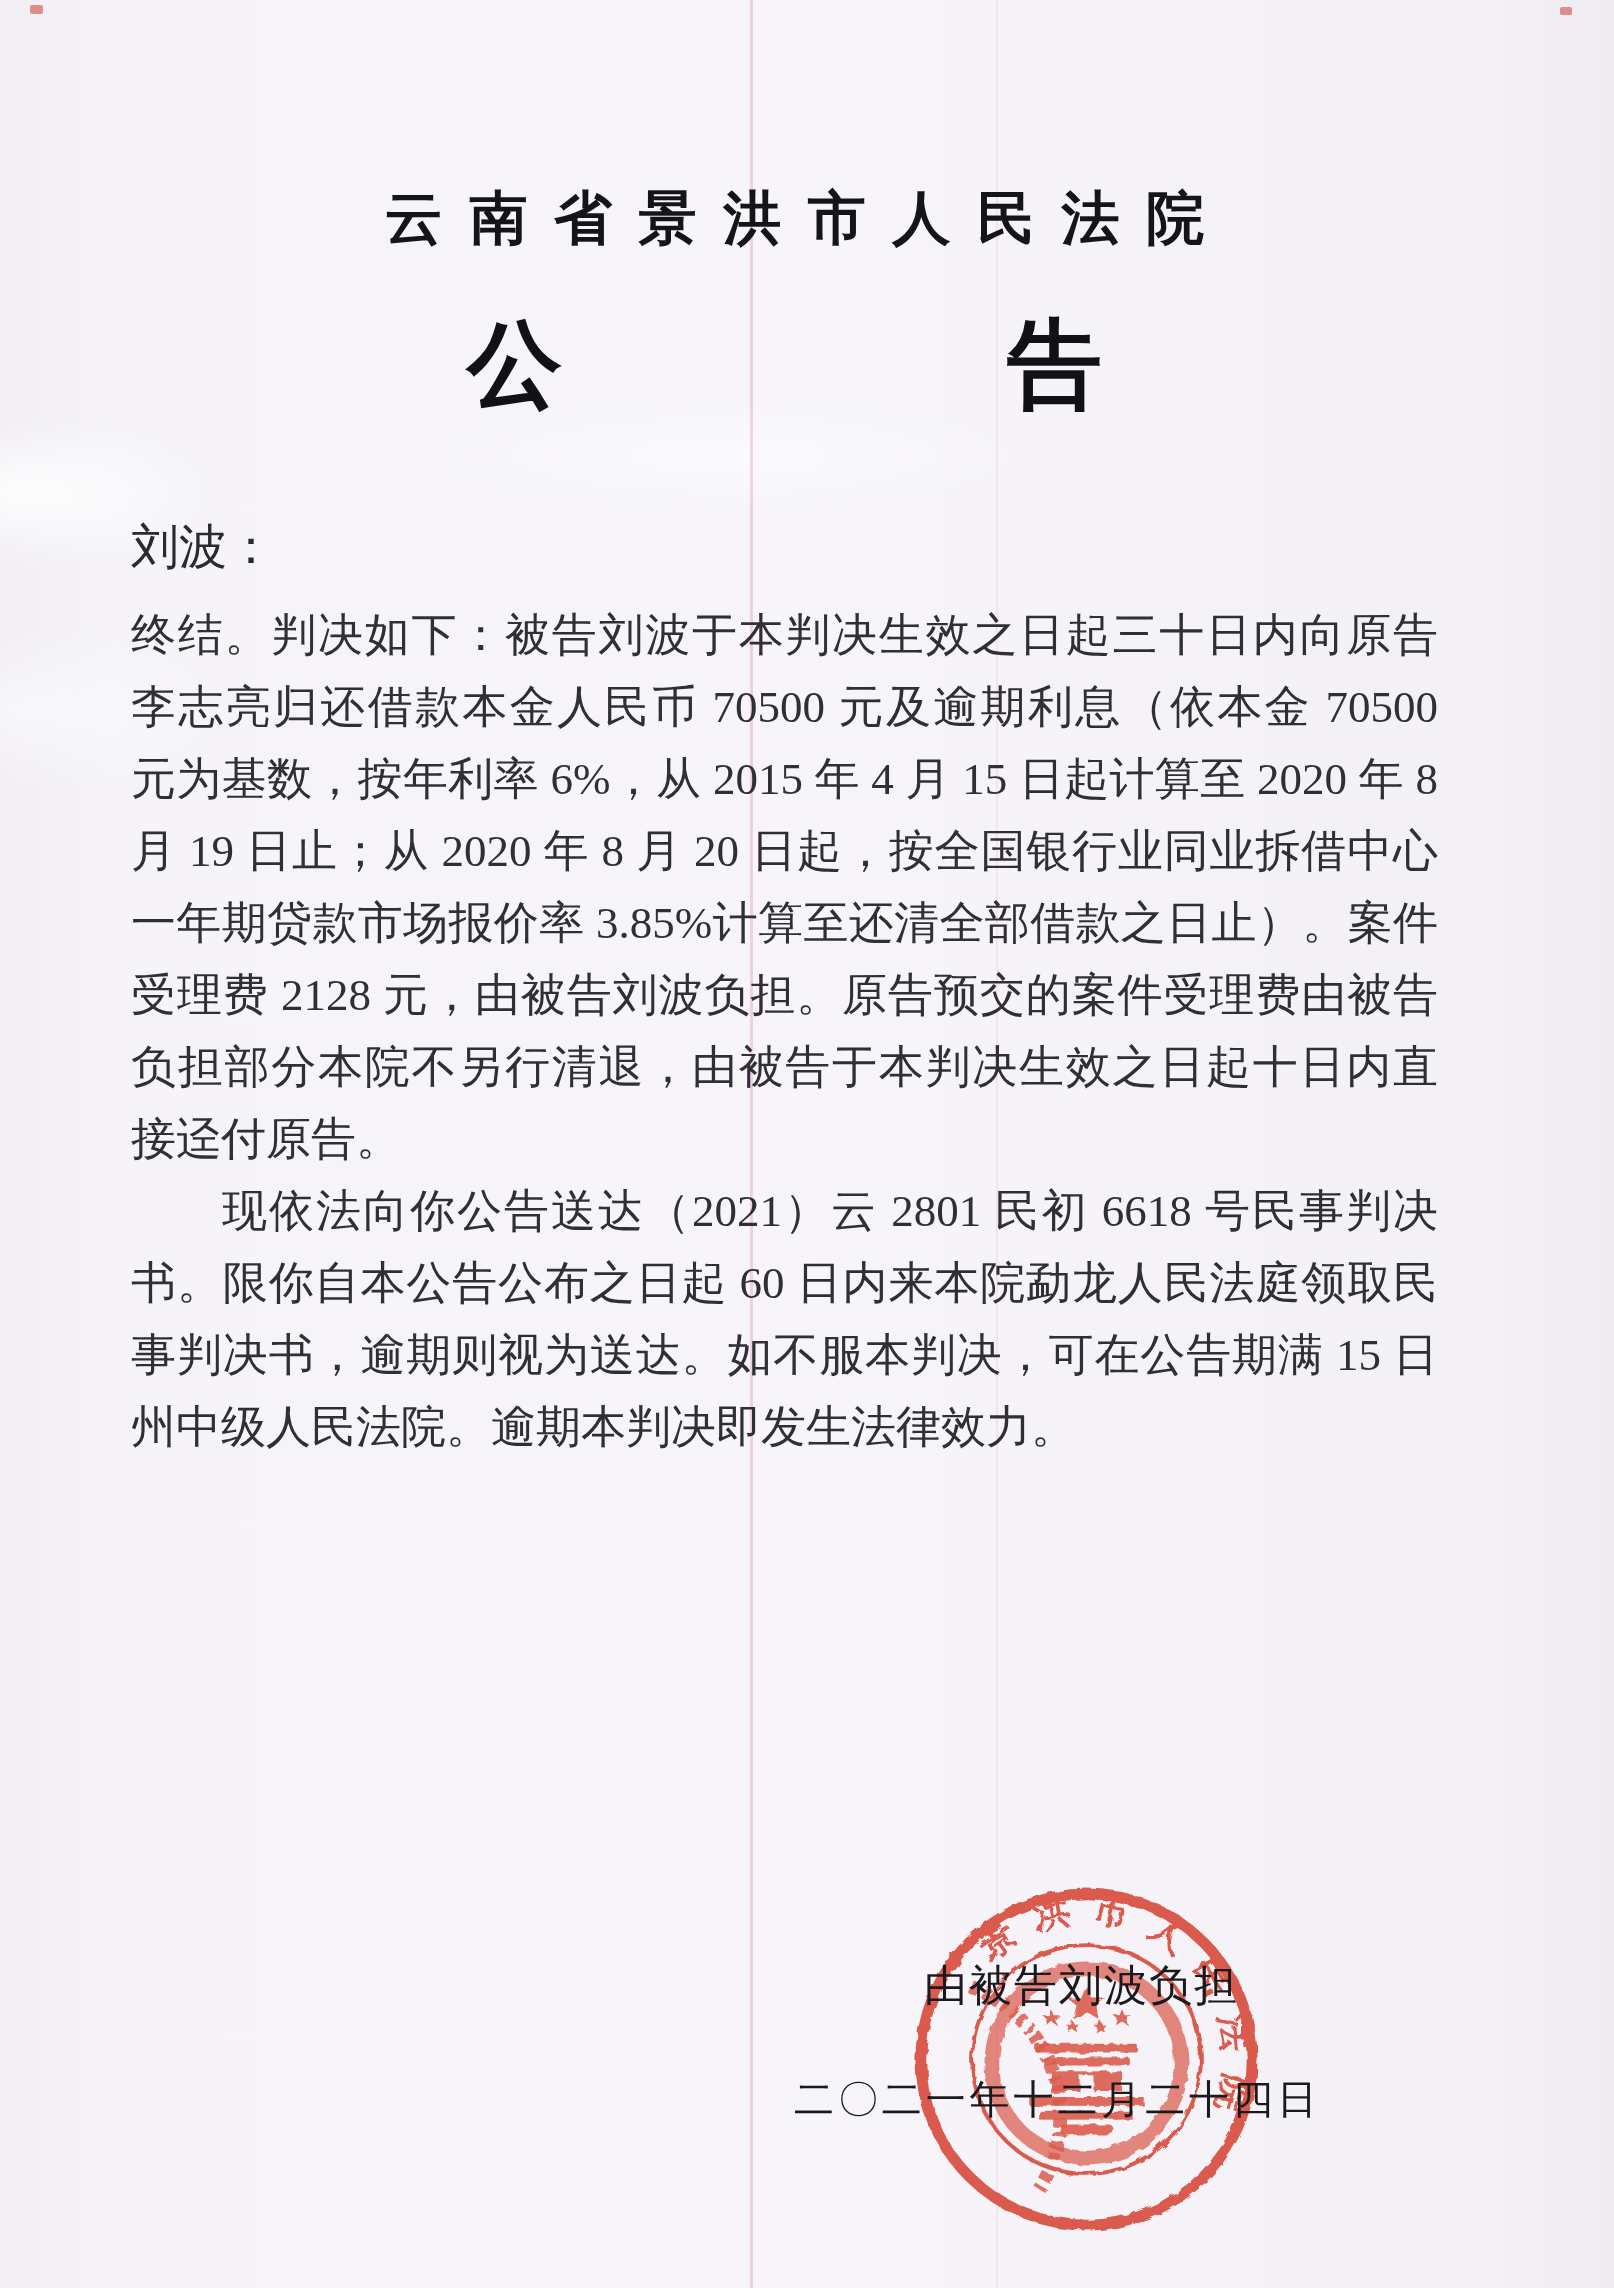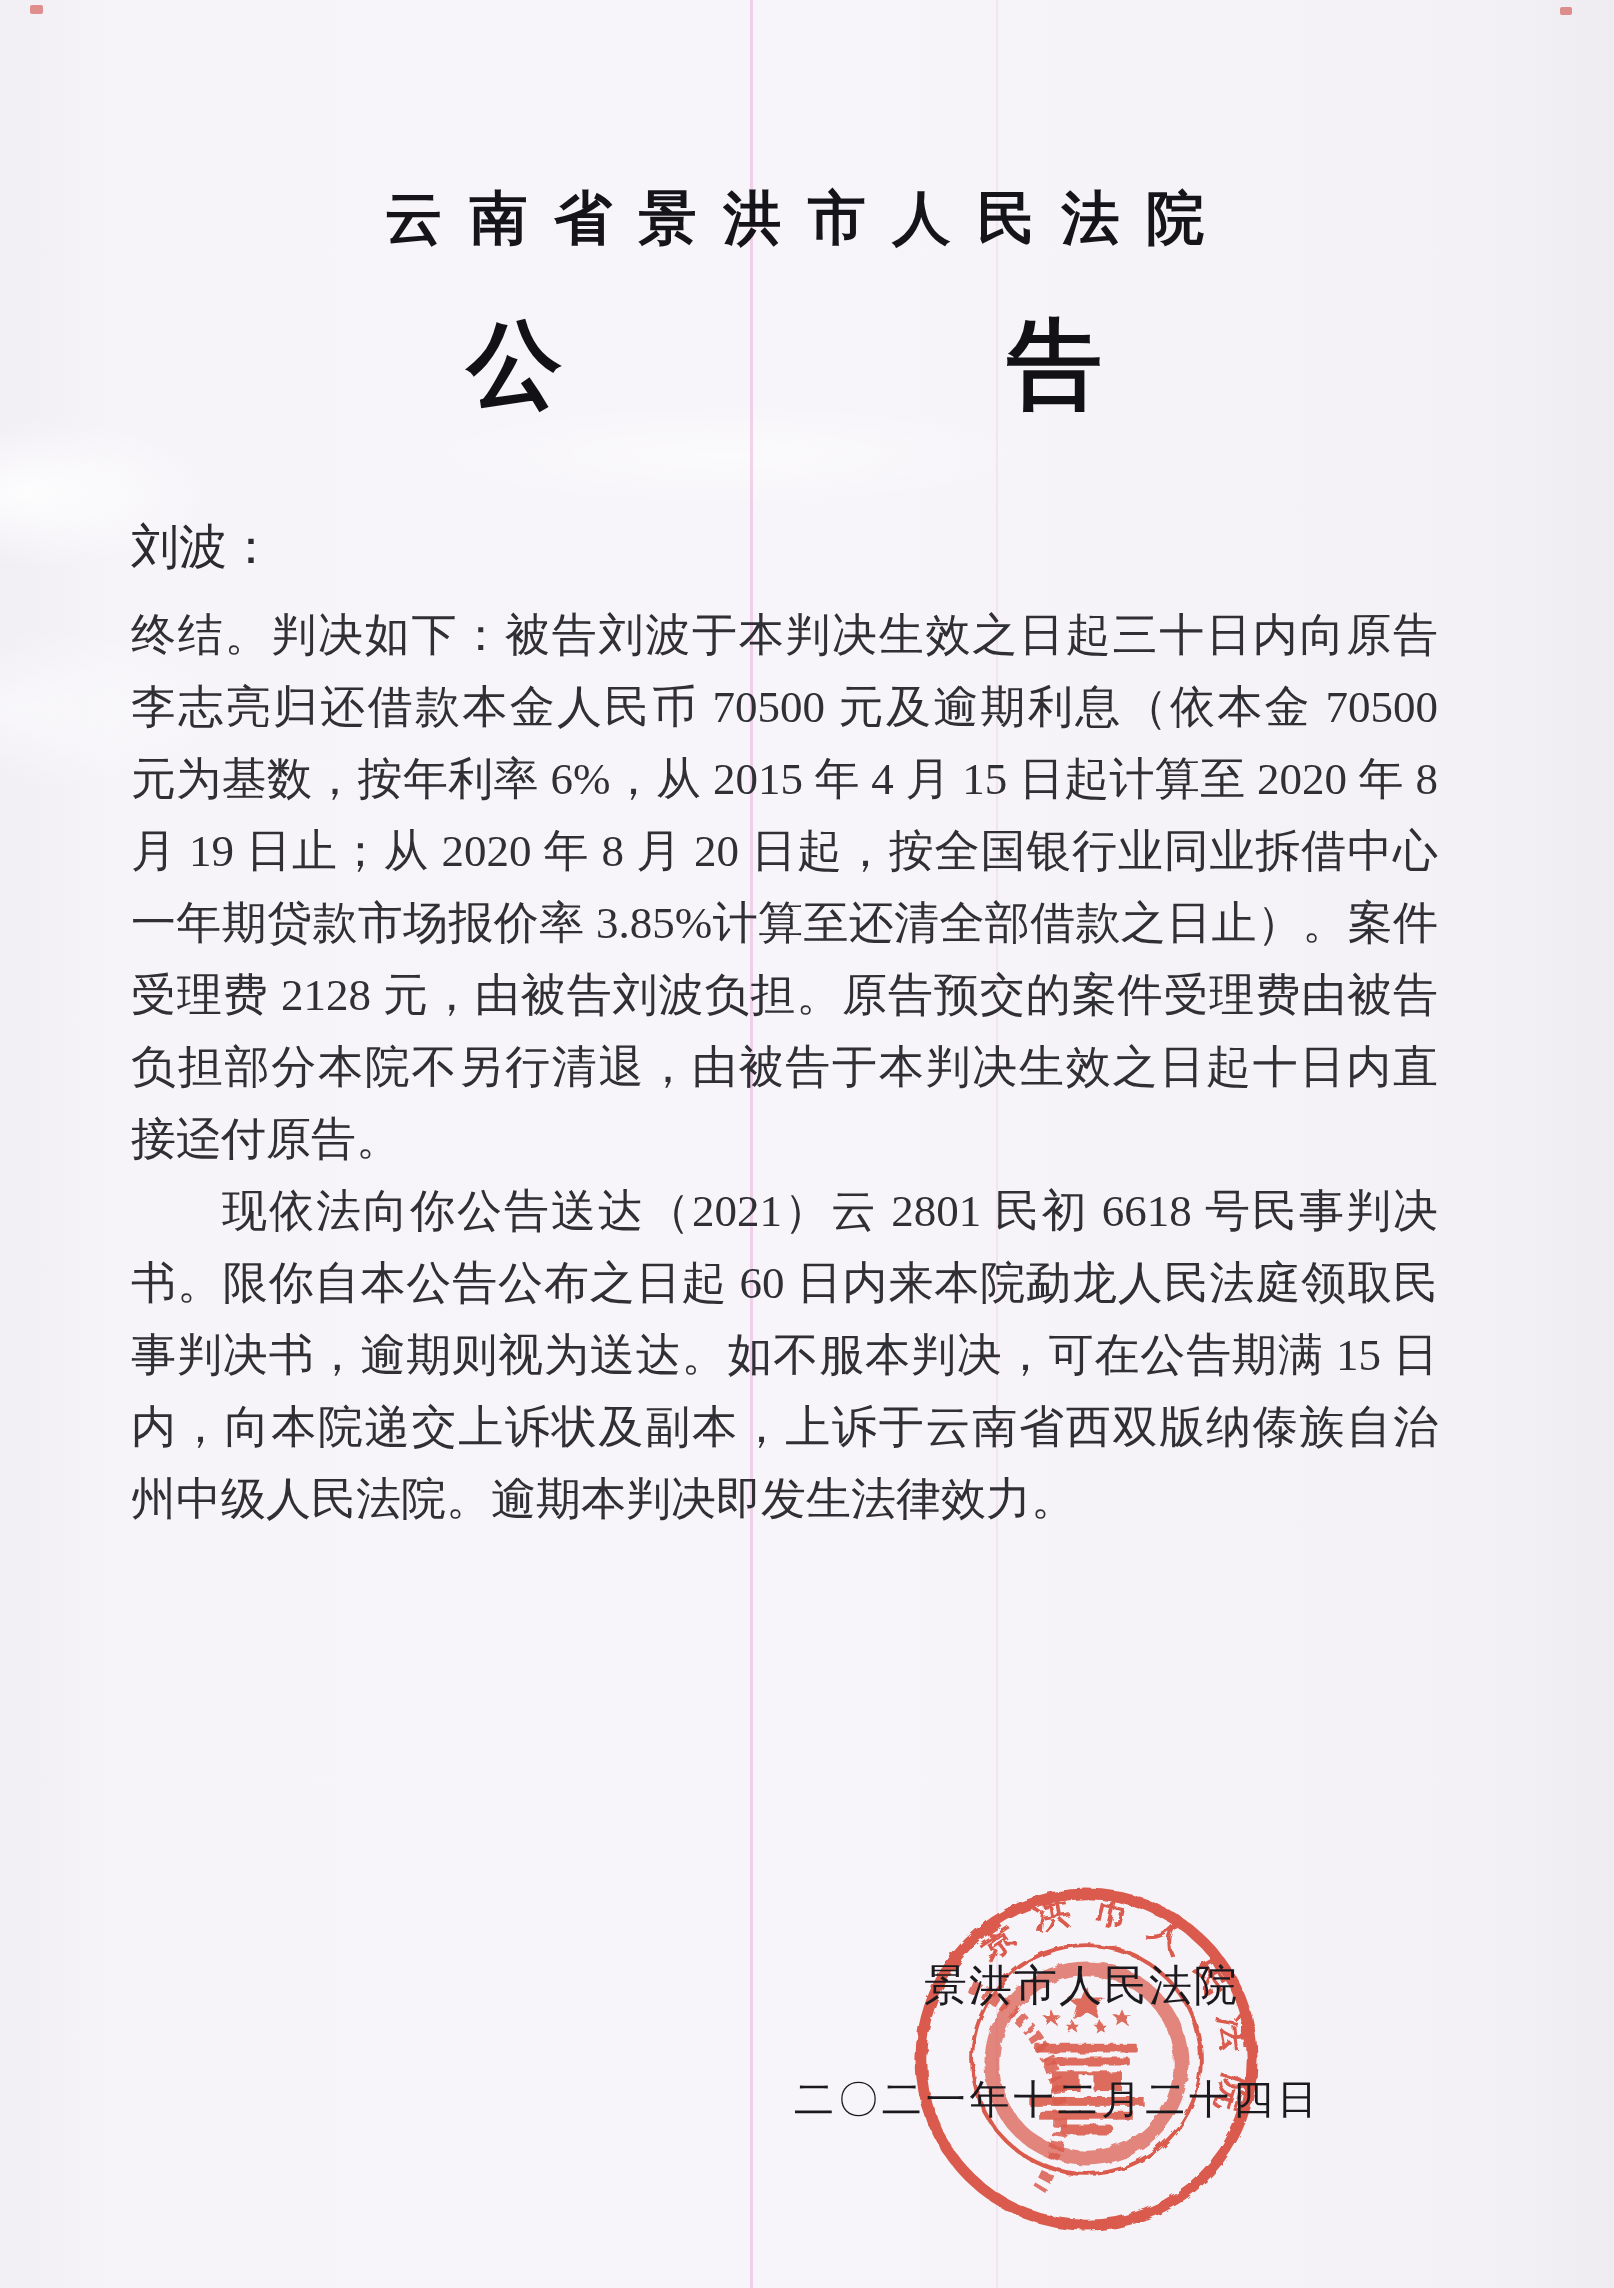--- a/index.html
+++ b/index.html
@@ -83,21 +83,20 @@
     <div class="bline">李志亮归还借款本金人民币 70500 元及逾期利息（依本金 70500</div>
     <div class="bline">元为基数，按年利率 6%，从 2015 年 4 月 15 日起计算至 2020 年 8</div>
     <div class="bline">月 19 日止；从 2020 年 8 月 20 日起，按全国银行业同业拆借中心</div>
     <div class="bline">一年期贷款市场报价率 3.85%计算至还清全部借款之日止）。案件</div>
     <div class="bline">受理费 2128 元，由被告刘波负担。原告预交的案件受理费由被告</div>
     <div class="bline">负担部分本院不另行清退，由被告于本判决生效之日起十日内直</div>
     <div class="bline end">接迳付原告。</div>
     <div class="bline indent">现依法向你公告送达（2021）云 2801 民初 6618 号民事判决</div>
     <div class="bline">书。限你自本公告公布之日起 60 日内来本院勐龙人民法庭领取民</div>
     <div class="bline">事判决书，逾期则视为送达。如不服本判决，可在公告期满 15 日</div>
-    <div class="bline">内，向本院递交上诉状及副本，上诉于云南省西双版纳傣族自治</div>
     <div class="bline end">州中级人民法院。逾期本判决即发生法律效力。</div>
   </div>
 
 
   <div class="seal-wrap">
     <svg width="355" height="355" viewBox="-180 -180 360 360" xmlns="http://www.w3.org/2000/svg">
       <defs>
         <path id="sealArc" d="M -114.7 -80.3 A 140 140 0 1 1 70 121.2" fill="none"></path>
         <filter id="rough" x="-20%" y="-20%" width="140%" height="140%">
           <feTurbulence type="fractalNoise" baseFrequency="0.09" numOctaves="2" result="n"></feTurbulence>
@@ -133,17 +132,17 @@
           <rect x="-36" y="12" width="72" height="20"></rect>
           <rect x="-7" y="16" width="14" height="16" fill="#f6f4f8"></rect>
           <rect x="-58" y="38" width="116" height="9"></rect>
           <rect x="-48" y="53" width="96" height="8"></rect>
           <rect x="-26" y="66" width="52" height="10" rx="3"></rect>
         </g>
       </g>
     </svg>
   </div>
 
-  <div class="seal-name">景洪市人民法院</div>
+  <div class="seal-name">由被告刘波负担</div>
   <div class="seal-date">二〇二一年十二月二十四日</div>
 
 </div>
 
 
 </body></html>

